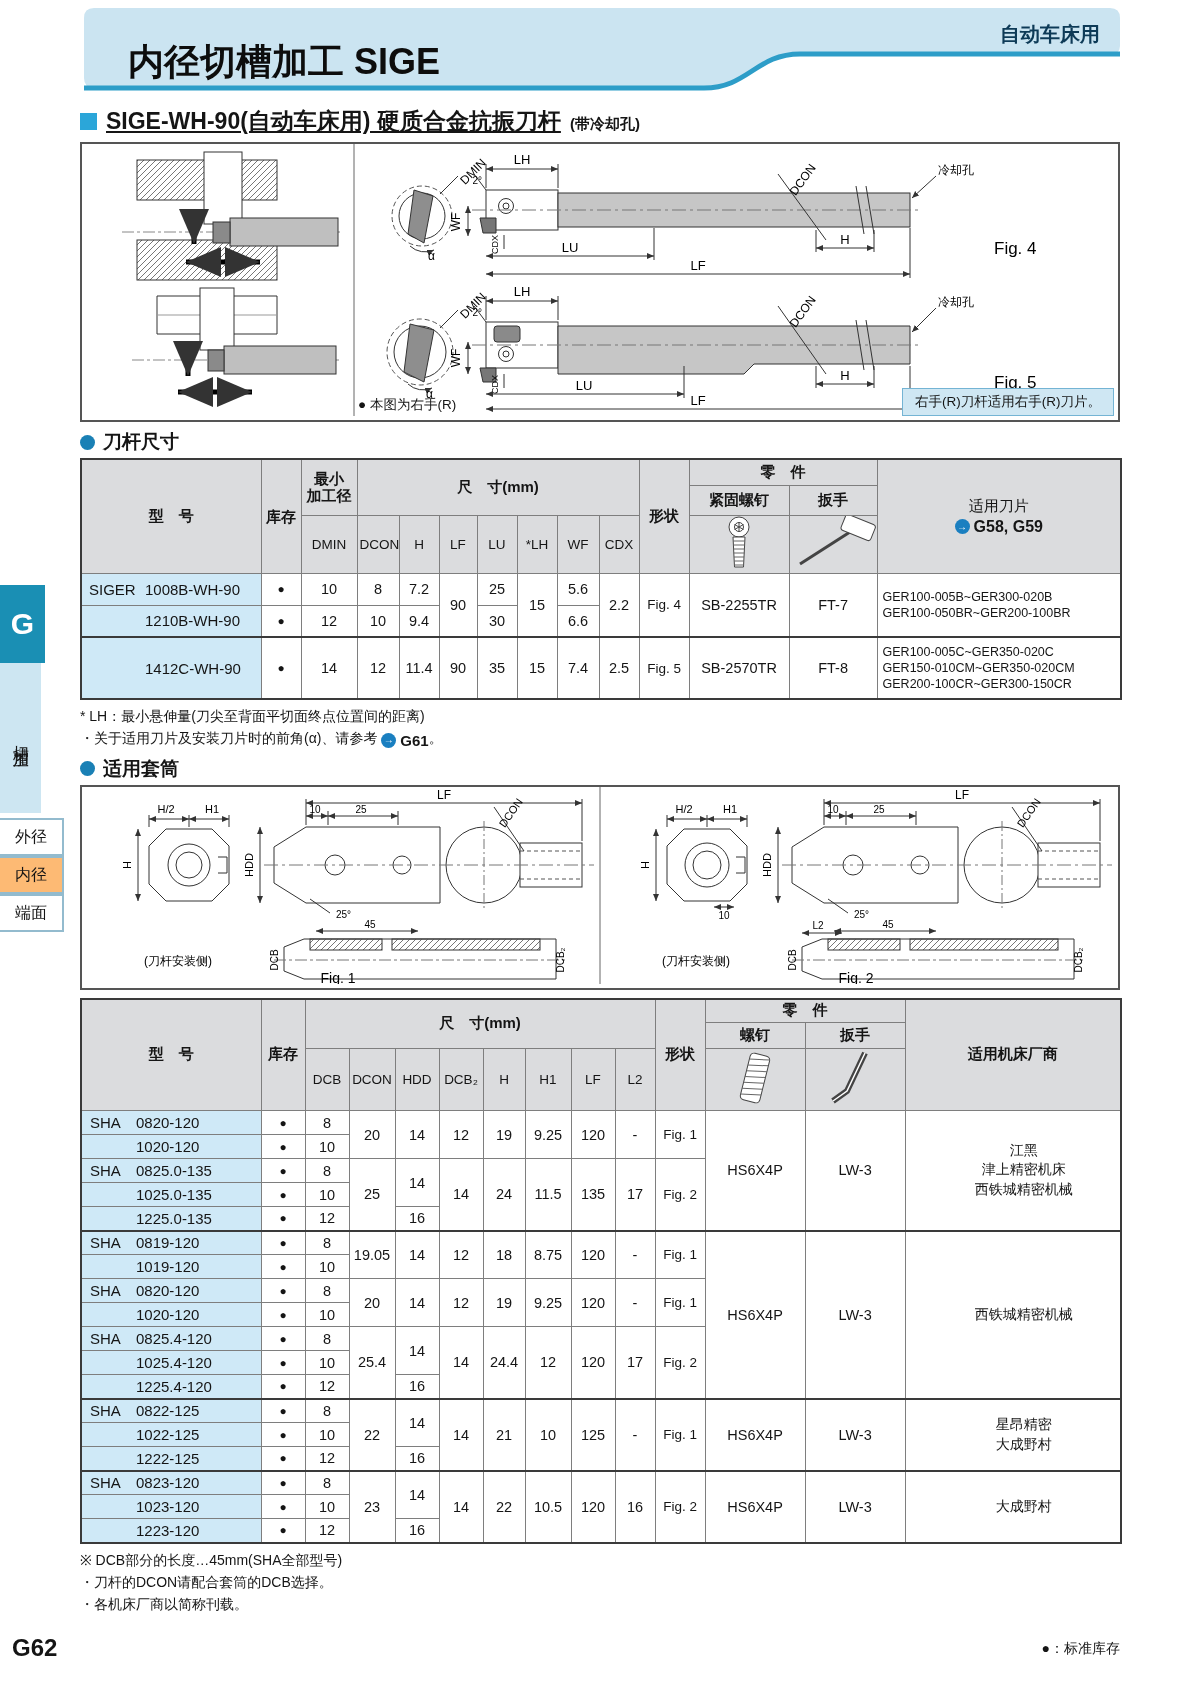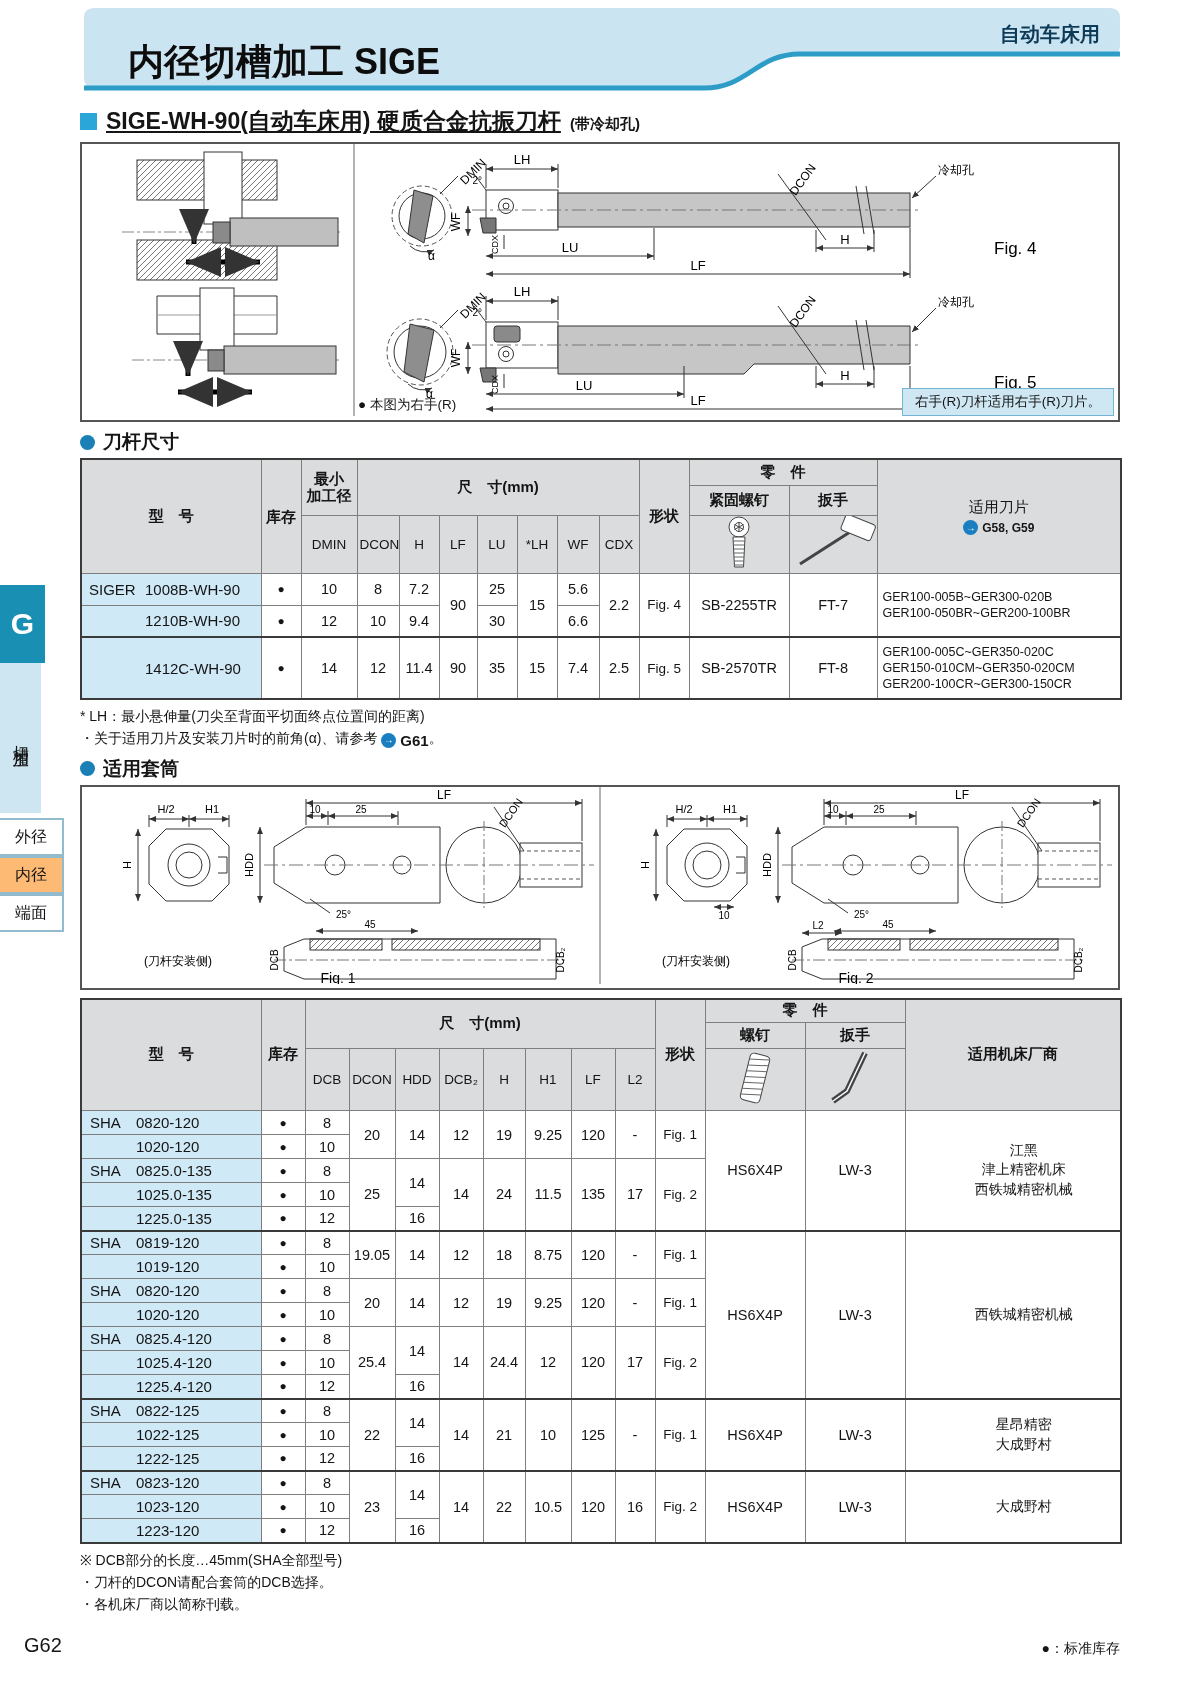--- a/index.html
+++ b/index.html
@@ -36,39 +36,39 @@
   .t2t .mc .pfx{flex:0 0 46px;text-align:left;padding-left:6px;}
   .mc .num{flex:1;text-align:left;}
   .stock{font-size:12px;}
   .figc{font-size:13.5px;}
   .ins{ text-align:left;font-size:12.5px;line-height:1.3;padding:2px 5px;}
   .maker{font-size:14px;line-height:1.4;padding-left:24px;}
   .t1t tbody tr{height:32px;}
   .t1t tr.tall{height:62px;}
   .t2t tbody tr{height:24px;}
   tr.gsep td{border-top:2px solid #3a3a3a;}
-  .ref{display:inline-flex;align-items:center;gap:4px;font-weight:bold;font-size:12px;cursor:pointer;}
+  .ref{display:inline-flex;align-items:center;gap:4px;font-weight:bold;font-size:16px;cursor:pointer;}
   .caro{display:inline-flex;width:15px;height:15px;border-radius:50%;background:#1a7fc0;color:#fff;
         align-items:center;justify-content:center;font-size:10px;line-height:1;}
   .caro::before{content:"\2192";}
   
   .note{font-size:14px;margin:4px 0;}
   .note .ref{font-size:15px;}
   .notes1{margin-top:8px;}
   .notes2{margin-top:6px;}
   
   .gtab{position:absolute;left:0;top:585px;width:45px;height:78px;background:#1a8fb4;color:#fff;
         display:flex;align-items:center;justify-content:center;font-size:30px;font-weight:bold;}
   .cat{position:absolute;left:0;top:663px;width:41px;height:150px;background:#cde6f2;
        display:flex;align-items:center;justify-content:center;
        writing-mode:vertical-rl;text-orientation:upright;font-size:16px;letter-spacing:3px;}
   .stab{position:absolute;left:0;width:62px;height:34px;border:2px solid #93bbce;border-left:none;
         background:#fff;display:flex;align-items:center;justify-content:center;font-size:16px;}
   .stab.active{background:#fdba74;}
-  .pageno{position:absolute;left:24px;top:1634px;font-size:20px;font-weight:normal;}
+  .pageno{position:absolute;left:12px;top:1634px;font-size:24px;font-weight:bold;}
   .stocknote{position:absolute;right:80px;top:1640px;font-size:14px;}
   svg text{font-family:"Liberation Sans",sans-serif;}
 </style>
 </head>
 <body>
 
 <div class="page">
 
   <svg class="banner" width="1200" height="100" viewBox="0 0 1200 100">
     <path d="M84,18 Q84,8 94,8 H1110 Q1120,8 1120,18 V46 Q1120,54 1110,54 H800 C756,54 748,88 704,88 H94 Q84,88 84,78 Z" fill="#cbe4f1"></path>

